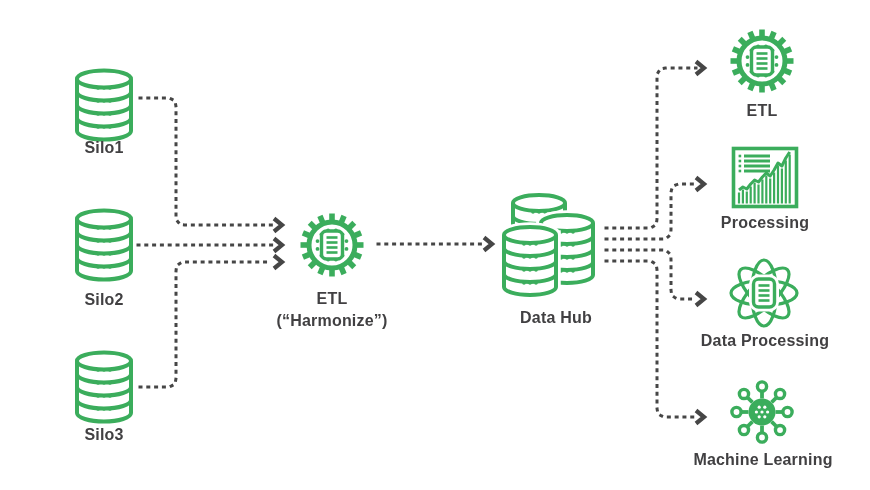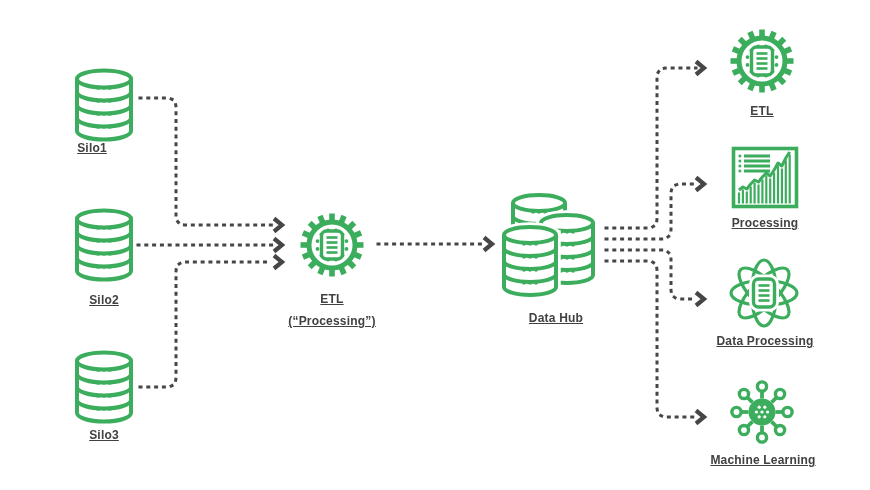--- a/index.html
+++ b/index.html
@@ -14,22 +14,22 @@
     font-family:"Liberation Sans",sans-serif;overflow:hidden;
   }
   svg.diagram{position:absolute;left:0;top:0;}
   .dotted{
     fill:none;stroke:var(--line);stroke-width:3;
     stroke-dasharray:1 6.8;stroke-linecap:square;
   }
   .arrowhead{fill:none;stroke:var(--line);stroke-width:4.2;stroke-linejoin:miter;}
   .label{
     position:absolute;transform:translateX(-50%);
-    font-weight:bold;font-size:12px;letter-spacing:0.2px;
-    color:var(--text);white-space:nowrap;line-height:18px;text-decoration:underline;
+    font-weight:bold;font-size:16px;letter-spacing:0.2px;
+    color:var(--text);white-space:nowrap;line-height:18px;
   }
 </style>
 </head>
 <body>
 
 <div class="canvas">
   <svg class="diagram" width="870" height="490" viewBox="0 0 870 490">
 
     <path class="dotted" d="M 140 98 H 166 Q 176 98 176 108 V 215 Q 176 225 186 225 H 272"></path>
     <path class="dotted" d="M 138 245 H 272"></path>
@@ -316,23 +316,23 @@
         <circle cx="762" cy="412" r="1.6" fill="#FFFFFF"></circle>
         <circle cx="767.6" cy="412" r="1.6" fill="#FFFFFF"></circle>
         <circle cx="764.8" cy="416.84974226119283" r="1.6" fill="#FFFFFF"></circle>
         <circle cx="759.2" cy="416.84974226119283" r="1.6" fill="#FFFFFF"></circle>
         <circle cx="756.4" cy="412" r="1.6" fill="#FFFFFF"></circle>
         <circle cx="759.2" cy="407.15025773880717" r="1.6" fill="#FFFFFF"></circle>
         <circle cx="764.8" cy="407.15025773880717" r="1.6" fill="#FFFFFF"></circle>
       </g>
   </svg>
 
-  <div class="label" style="left:92px;top:139px">Silo1</div>
+  <div class="label" style="left:104px;top:139px">Silo1</div>
   <div class="label" style="left:104px;top:291px">Silo2</div>
   <div class="label" style="left:104px;top:426px">Silo3</div>
   <div class="label" style="left:332px;top:290px">ETL</div>
-  <div class="label" style="left:332px;top:312px">(“Processing”)</div>
+  <div class="label" style="left:332px;top:312px">(“Harmonize”)</div>
   <div class="label" style="left:556px;top:309px">Data Hub</div>
   <div class="label" style="left:762px;top:102px">ETL</div>
   <div class="label" style="left:765px;top:214px">Processing</div>
   <div class="label" style="left:763px;top:451px">Machine Learning</div>
   <div class="label" style="left:765px;top:332px">Data Processing</div>
 </div>
 
 </body></html>

